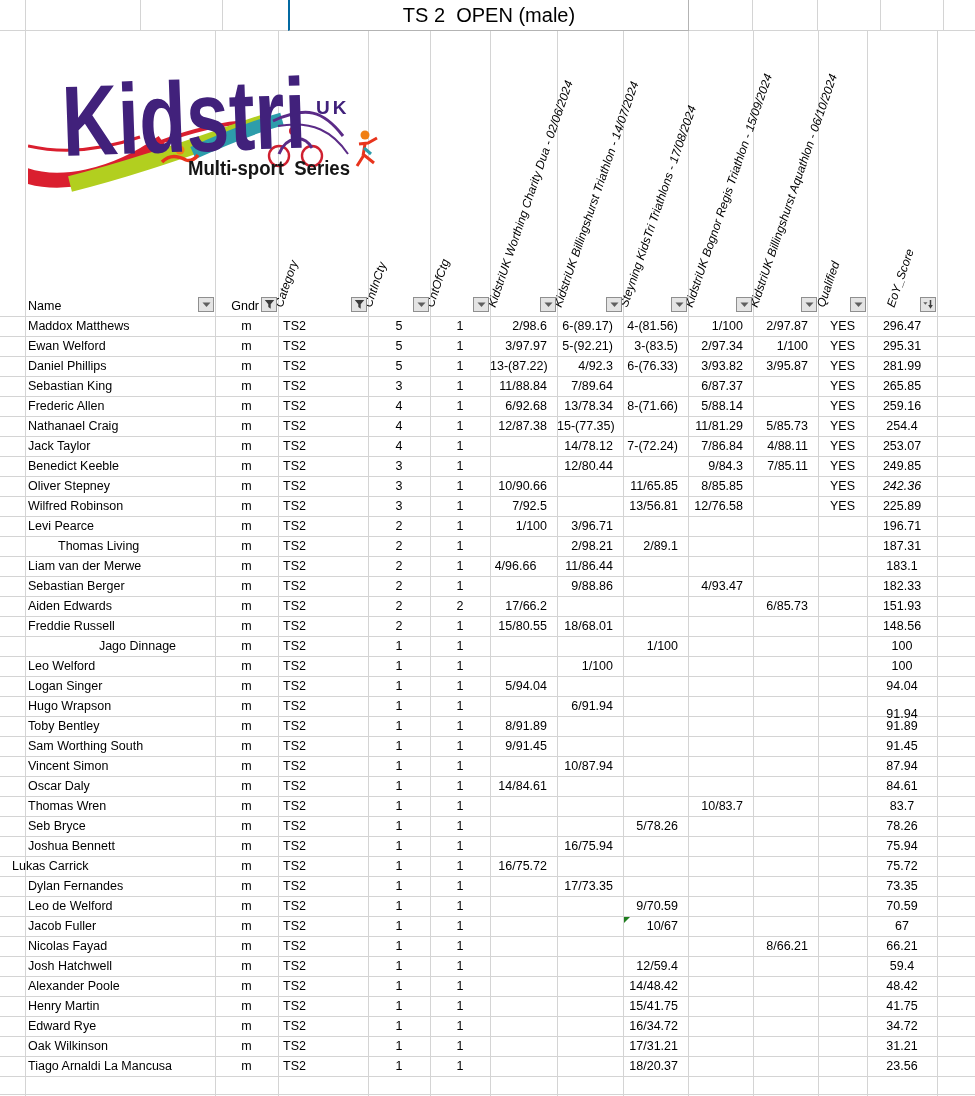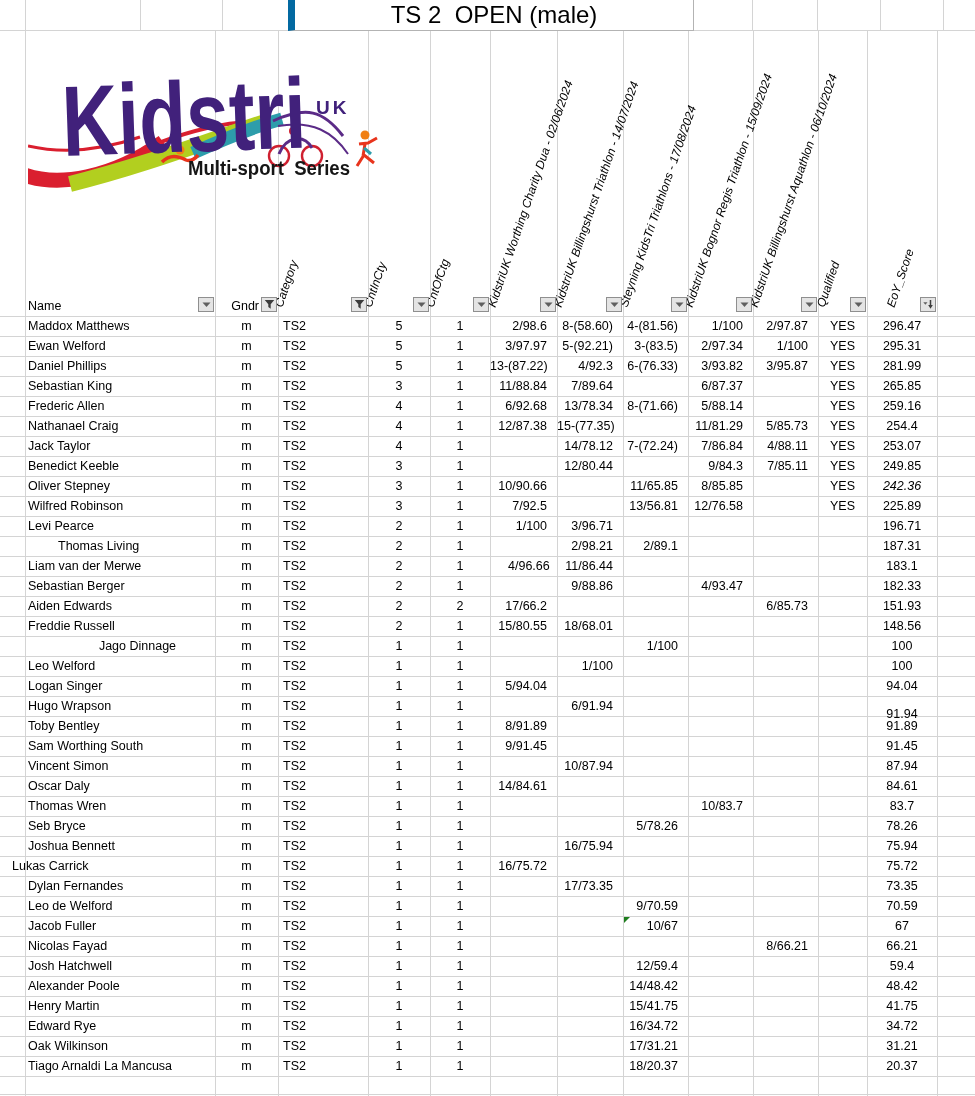--- a/index.html
+++ b/index.html
@@ -1,21 +1,21 @@
 <!DOCTYPE html>
 <html><head>
 <meta charset="utf-8">
 <style>
   html,body{margin:0;padding:0;background:#fff;}
   .sheet{position:relative;width:975px;height:1096px;background:#fff;overflow:hidden;
          font-family:"Liberation Sans",sans-serif;color:#000;}
   .gridline{position:absolute;background:#d4d4d4;}
   .title-cell{position:absolute;left:288px;top:0;width:398px;height:30px;
-              border-left:7px solid #0369a1;border-right:1px solid #b3b3b3;border-bottom:1px solid #b3b3b3;
-              text-align:center;line-height:30px;font-size:24px;white-space:pre;z-index:3;background:#fff;}
+              border-left:2px solid #0369a1;border-right:1px solid #b3b3b3;border-bottom:1px solid #b3b3b3;
+              text-align:center;line-height:30px;font-size:20px;white-space:pre;z-index:3;background:#fff;}
   .logo{position:absolute;left:28px;top:36px;z-index:2;}
   .rot-label{position:absolute;height:13px;line-height:13px;font-size:12px;font-style:italic;
              white-space:pre;transform:rotate(-71deg);transform-origin:left bottom;z-index:3;}
   .flat-label{position:absolute;height:20px;line-height:20px;font-size:12.5px;white-space:pre;z-index:3;}
   .fbtn{position:absolute;width:16px;height:15px;background:#e4e4e4;border:1px solid #8f8f8f;
         box-sizing:border-box;display:flex;align-items:center;justify-content:center;z-index:4;padding:0;}
   .cell{position:absolute;height:20px;line-height:20px;font-size:12.5px;white-space:pre;z-index:2;}
   .flag{position:absolute;width:0;height:0;border-top:6px solid #1e7e1e;border-right:6px solid transparent;z-index:5;}
 </style>
 </head>
@@ -195,21 +195,21 @@
       </button>
     </div>
   <div id="rows">
       <div>
         <div class="cell" style="left: 28px; top: 316px; width: 187px; text-align: left;">Maddox Matthews</div>
         <div class="cell" style="left: 215px; top: 316px; width: 63px; text-align: center;">m</div>
         <div class="cell" style="left: 283px; top: 316px; width: 85px; text-align: left;">TS2</div>
         <div class="cell" style="left: 368px; top: 316px; width: 62px; text-align: center;">5</div>
         <div class="cell" style="left: 430px; top: 316px; width: 60px; text-align: center;">1</div>
         <div class="cell" style="left: 490px; top: 316px; width: 57px; text-align: right;">2/98.6</div>
-        <div class="cell" style="left: 557px; top: 316px; width: 56px; text-align: right;">8-(58.60)</div>
+        <div class="cell" style="left: 557px; top: 316px; width: 56px; text-align: right;">6-(89.17)</div>
         <div class="cell" style="left: 623px; top: 316px; width: 55px; text-align: right;">4-(81.56)</div>
         <div class="cell" style="left: 688px; top: 316px; width: 55px; text-align: right;">1/100</div>
         <div class="cell" style="left: 753px; top: 316px; width: 55px; text-align: right;">2/97.87</div>
         <div class="cell" style="left: 818px; top: 316px; width: 49px; text-align: center;">YES</div>
         <div class="cell" style="left: 867px; top: 316px; width: 70px; text-align: center;">296.47</div>
       </div>
       <div>
         <div class="cell" style="left: 28px; top: 336px; width: 187px; text-align: left;">Ewan Welford</div>
         <div class="cell" style="left: 215px; top: 336px; width: 63px; text-align: center;">m</div>
         <div class="cell" style="left: 283px; top: 336px; width: 85px; text-align: left;">TS2</div>
@@ -343,21 +343,21 @@
         <div class="cell" style="left: 557px; top: 536px; width: 56px; text-align: right;">2/98.21</div>
         <div class="cell" style="left: 623px; top: 536px; width: 55px; text-align: right;">2/89.1</div>
         <div class="cell" style="left: 867px; top: 536px; width: 70px; text-align: center;">187.31</div>
       </div>
       <div>
         <div class="cell" style="left: 28px; top: 556px; width: 187px; text-align: left;">Liam van der Merwe</div>
         <div class="cell" style="left: 215px; top: 556px; width: 63px; text-align: center;">m</div>
         <div class="cell" style="left: 283px; top: 556px; width: 85px; text-align: left;">TS2</div>
         <div class="cell" style="left: 368px; top: 556px; width: 62px; text-align: center;">2</div>
         <div class="cell" style="left: 430px; top: 556px; width: 60px; text-align: center;">1</div>
-        <div class="cell" style="left: 508px; top: 556px; width: 57px; text-align: left;">4/96.66</div>
+        <div class="cell" style="left: 487px; top: 556px; width: 57px; text-align: center;">4/96.66</div>
         <div class="cell" style="left: 557px; top: 556px; width: 56px; text-align: right;">11/86.44</div>
         <div class="cell" style="left: 867px; top: 556px; width: 70px; text-align: center;">183.1</div>
       </div>
       <div>
         <div class="cell" style="left: 28px; top: 576px; width: 187px; text-align: left;">Sebastian Berger</div>
         <div class="cell" style="left: 215px; top: 576px; width: 63px; text-align: center;">m</div>
         <div class="cell" style="left: 283px; top: 576px; width: 85px; text-align: left;">TS2</div>
         <div class="cell" style="left: 368px; top: 576px; width: 62px; text-align: center;">2</div>
         <div class="cell" style="left: 430px; top: 576px; width: 60px; text-align: center;">1</div>
         <div class="cell" style="left: 557px; top: 576px; width: 56px; text-align: right;">9/88.86</div>
@@ -573,17 +573,17 @@
         <div class="cell" style="left: 623px; top: 1036px; width: 55px; text-align: right;">17/31.21</div>
         <div class="cell" style="left: 867px; top: 1036px; width: 70px; text-align: center;">31.21</div>
       </div>
       <div>
         <div class="cell" style="left: 28px; top: 1056px; width: 187px; text-align: left;">Tiago Arnaldi La Mancusa</div>
         <div class="cell" style="left: 215px; top: 1056px; width: 63px; text-align: center;">m</div>
         <div class="cell" style="left: 283px; top: 1056px; width: 85px; text-align: left;">TS2</div>
         <div class="cell" style="left: 368px; top: 1056px; width: 62px; text-align: center;">1</div>
         <div class="cell" style="left: 430px; top: 1056px; width: 60px; text-align: center;">1</div>
         <div class="cell" style="left: 623px; top: 1056px; width: 55px; text-align: right;">18/20.37</div>
-        <div class="cell" style="left: 867px; top: 1056px; width: 70px; text-align: center;">20.37</div>
+        <div class="cell" style="left: 867px; top: 1056px; width: 70px; text-align: center;">23.56</div>
       </div>
     </div>
 <div class="flag" style="left: 624px; top: 917px;"></div>
   </div>
 
 </body></html>

